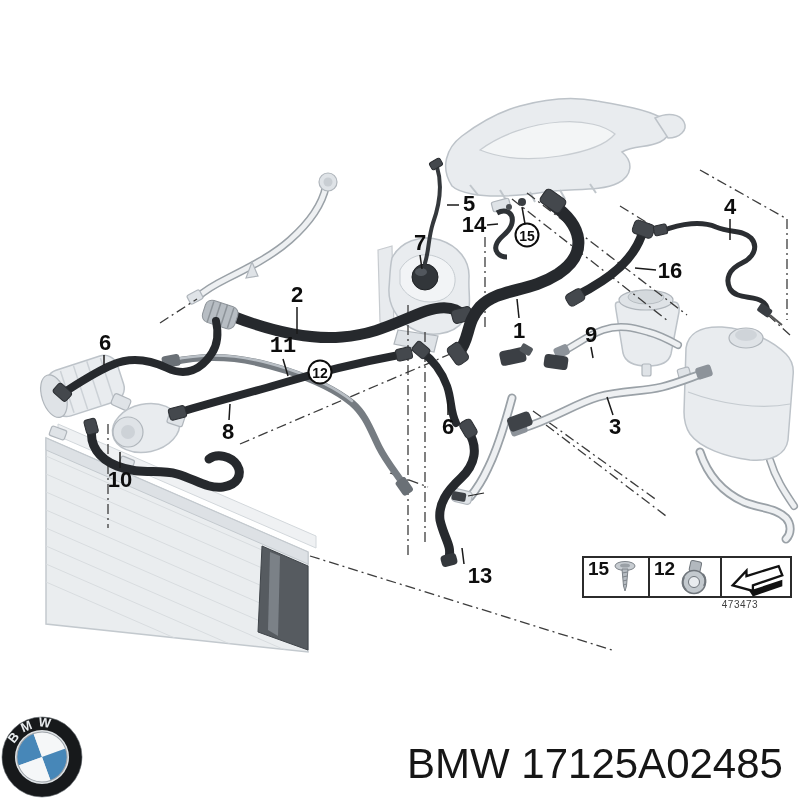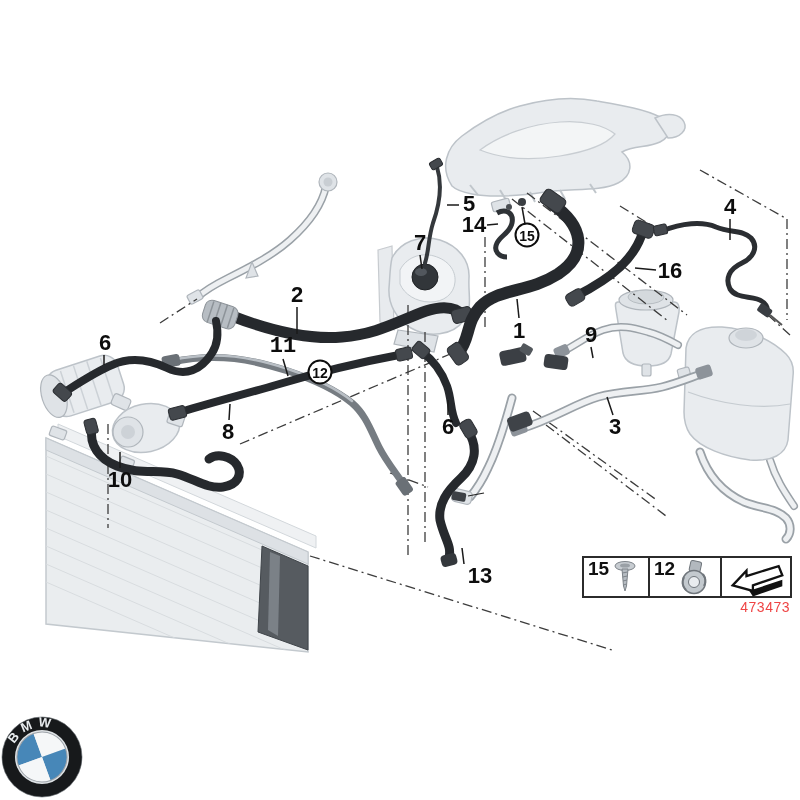--- a/index.html
+++ b/index.html
@@ -22,21 +22,21 @@
   .callout{position:absolute;transform:translate(-50%,-50%);font-weight:bold;font-size:22px;color:#0d0d0d;line-height:1;white-space:nowrap;z-index:5;}
   .callout.circled{width:21px;height:21px;border:2px solid #0d0d0d;border-radius:50%;background:#fff;font-size:14px;display:flex;align-items:center;justify-content:center;}
   
   .legend{position:absolute;left:582px;top:556px;width:210px;height:42px;border:2px solid #2b2b2b;background:#fff;display:flex;box-sizing:border-box;z-index:6;}
   .legend-cell{position:relative;border-right:2px solid #2b2b2b;display:flex;align-items:flex-start;padding:1px 2px 0 4px;box-sizing:border-box;}
   .legend-cell.c1{width:66px;}
   .legend-cell.c2{width:72px;}
   .legend-cell.c3{width:66px;border-right:none;align-items:center;justify-content:center;}
   .legend-num{font-weight:bold;font-size:19px;color:#111;line-height:1.1;}
   .legend-cell svg{margin-left:3px;}
-  .drawing-number{position:absolute;left:690px;top:599px;width:100px;text-align:right;font-size:14px;color:#ef4444;letter-spacing:0.5px;z-index:6;}
+  .drawing-number{position:absolute;left:690px;top:599px;width:100px;text-align:center;font-size:10px;color:#404040;letter-spacing:0.5px;z-index:6;}
   
   .footer-title{position:absolute;left:407px;top:740px;font-size:42px;color:#161616;white-space:nowrap;letter-spacing:0px;}
   .logo-wrap{position:absolute;left:0px;top:715px;width:84px;height:84px;}
 </style>
 </head>
 <body>
 
 <div class="stage">
 
   <svg class="art" width="800" height="660" viewBox="0 0 800 660">
@@ -338,14 +338,15 @@
         <path d="M42,42 L67,42 A25,25 0 0 1 42,67 Z" fill="#4787b8"></path>
         <path d="M42,42 L42,67 A25,25 0 0 1 17,42 Z" fill="#f5f7f8"></path>
         <circle cx="42" cy="42" r="25" fill="none" stroke="#9ba1a7" stroke-width="1"></circle>
         <path id="logoArc" d="M12,42 A30,30 0 0 1 72,42" fill="none"></path>
         <text font-size="13" font-weight="bold" fill="#e8ebee" letter-spacing="5" font-family="Liberation Sans, sans-serif">
           <textPath href="#logoArc" startOffset="50%" text-anchor="middle">BMW</textPath>
         </text>
       </g>
     </svg>
   </div>
+  <div class="footer-title"><span>BMW</span> <span>17125A02485</span></div>
 
 </div>
 
 </body></html>

